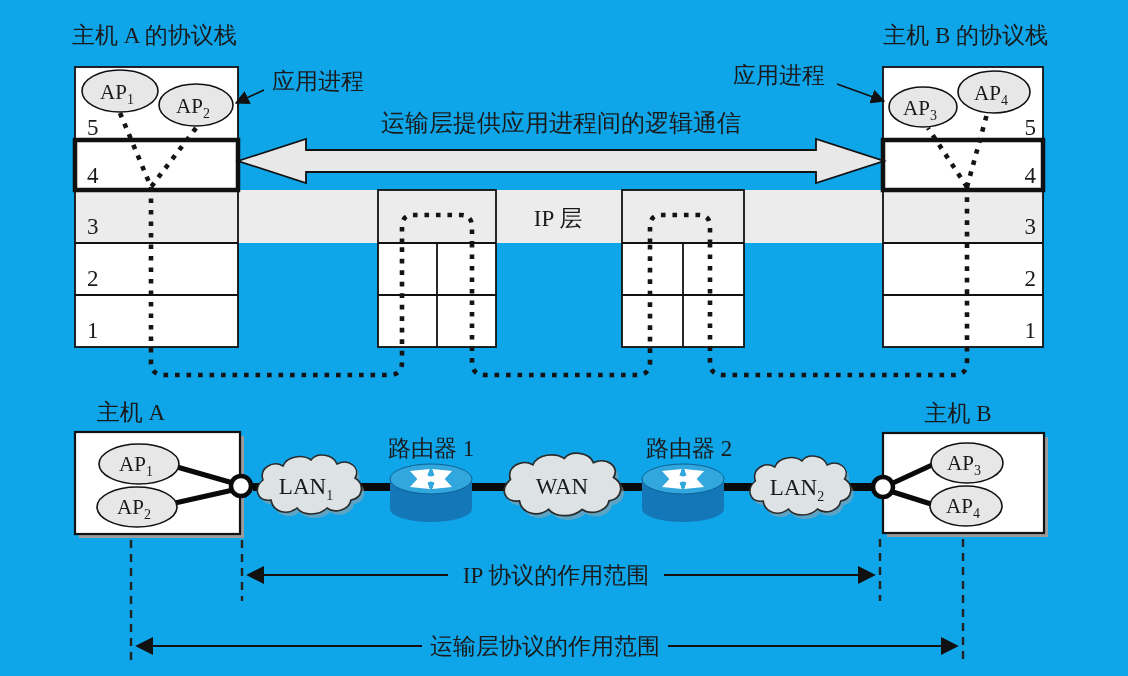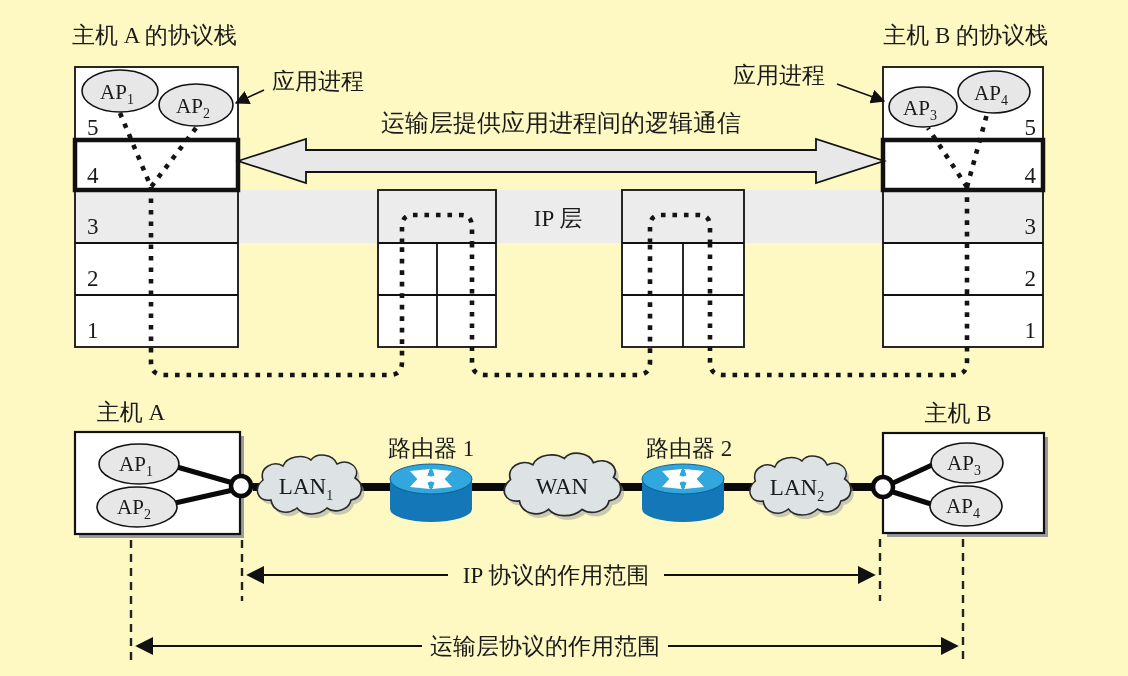--- a/index.html
+++ b/index.html
@@ -1,16 +1,16 @@
 <!DOCTYPE html>
 <html><head>
 <meta charset="utf-8">
 <style>
   html,body{margin:0;padding:0;background:#ffffff;}
-  #stage{position:relative;width:1128px;height:676px;background:#fef9c3;overflow:hidden;}
+  #stage{position:relative;width:1128px;height:676px;background:#0ea5e9;overflow:hidden;}
   svg{position:absolute;left:0;top:0;}
   .t{font-family:"Liberation Serif","DejaVu Serif",serif;fill:#1a1a1a;}
   .t23{font-size:23px;}
   .t24{font-size:24px;}
   .t21{font-size:21px;}
   .sub{font-size:14px;}
   .cell{fill:none;stroke:#111;stroke-width:1.8;}
   .thick{stroke-width:4.5;}
   .dotted{stroke:#141414;stroke-width:4.6;stroke-dasharray:4.6 6.9;fill:none;stroke-linecap:butt;}
   .dashed{stroke:#222;stroke-width:2.4;stroke-dasharray:8 6;fill:none;}

